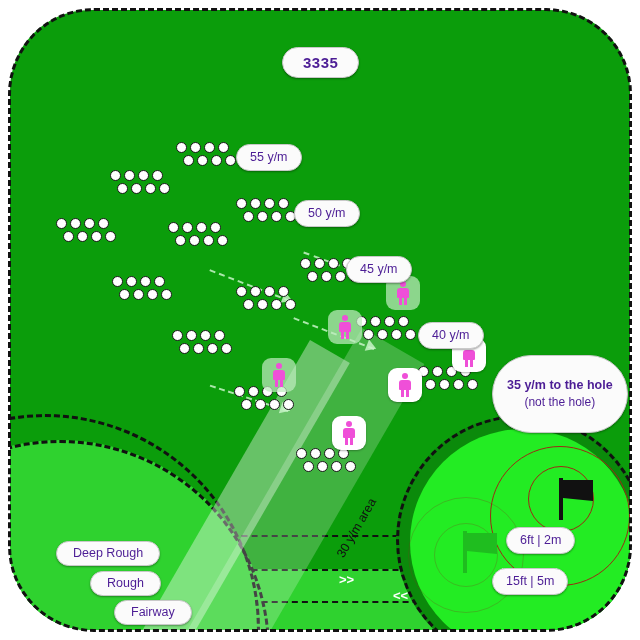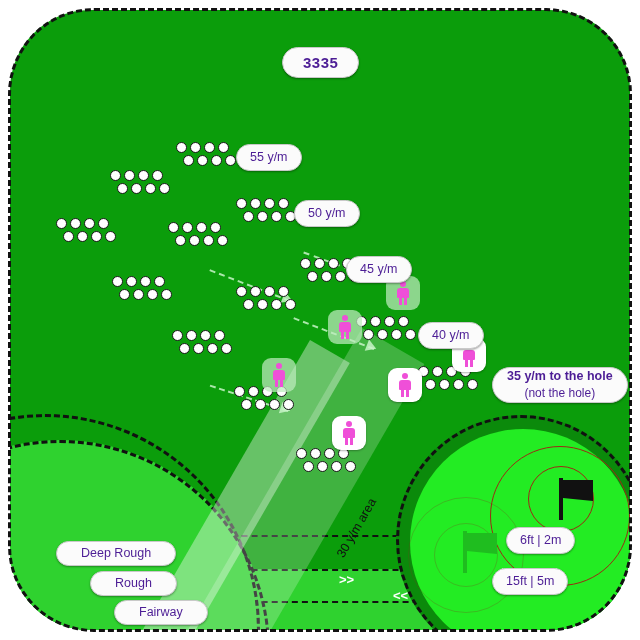--- a/index.html
+++ b/index.html
@@ -90,24 +90,24 @@
   .m15{left:487px;top:561px;width:65px;}
 
   
   .pill{
     position:absolute;background:#fbfbfb;border:1px solid #c9c9c9;border-radius:999px;
     color:#4c1d95;font-size:12.5px;line-height:1;
     padding:6px 13px;white-space:nowrap;
     box-shadow:0 1px 2px rgba(0,0,0,.35);
   }
   .pill.big{font-size:15px;font-weight:bold;padding:7px 20px;letter-spacing:.5px;}
-  .pill.two{line-height:1.35;text-align:center;padding:0 14px;margin-top:12px;}
+  .pill.two{line-height:1.35;text-align:center;padding:21px 14px;}
   .pill.two b{font-weight:bold;font-size:12.5px;}
   .pill.two span{font-size:12px;}
-  .pill.legend{font-size:12.5px;padding:5px 24px;}
+  .pill.legend{font-size:12.5px;padding:5px 16px;}
 
   
   .cluster{position:absolute;}
   .cluster .row{display:flex;gap:3px;}
   .cluster .row.r2{margin-top:2px;margin-left:7px;}
   .ball{width:11px;height:11px;border-radius:50%;background:#fff;border:1.5px solid #1a1a1a;box-sizing:border-box;}
 
   
   .ptile{position:absolute;width:34px;height:34px;border-radius:9px;
     display:flex;align-items:center;justify-content:center;}

